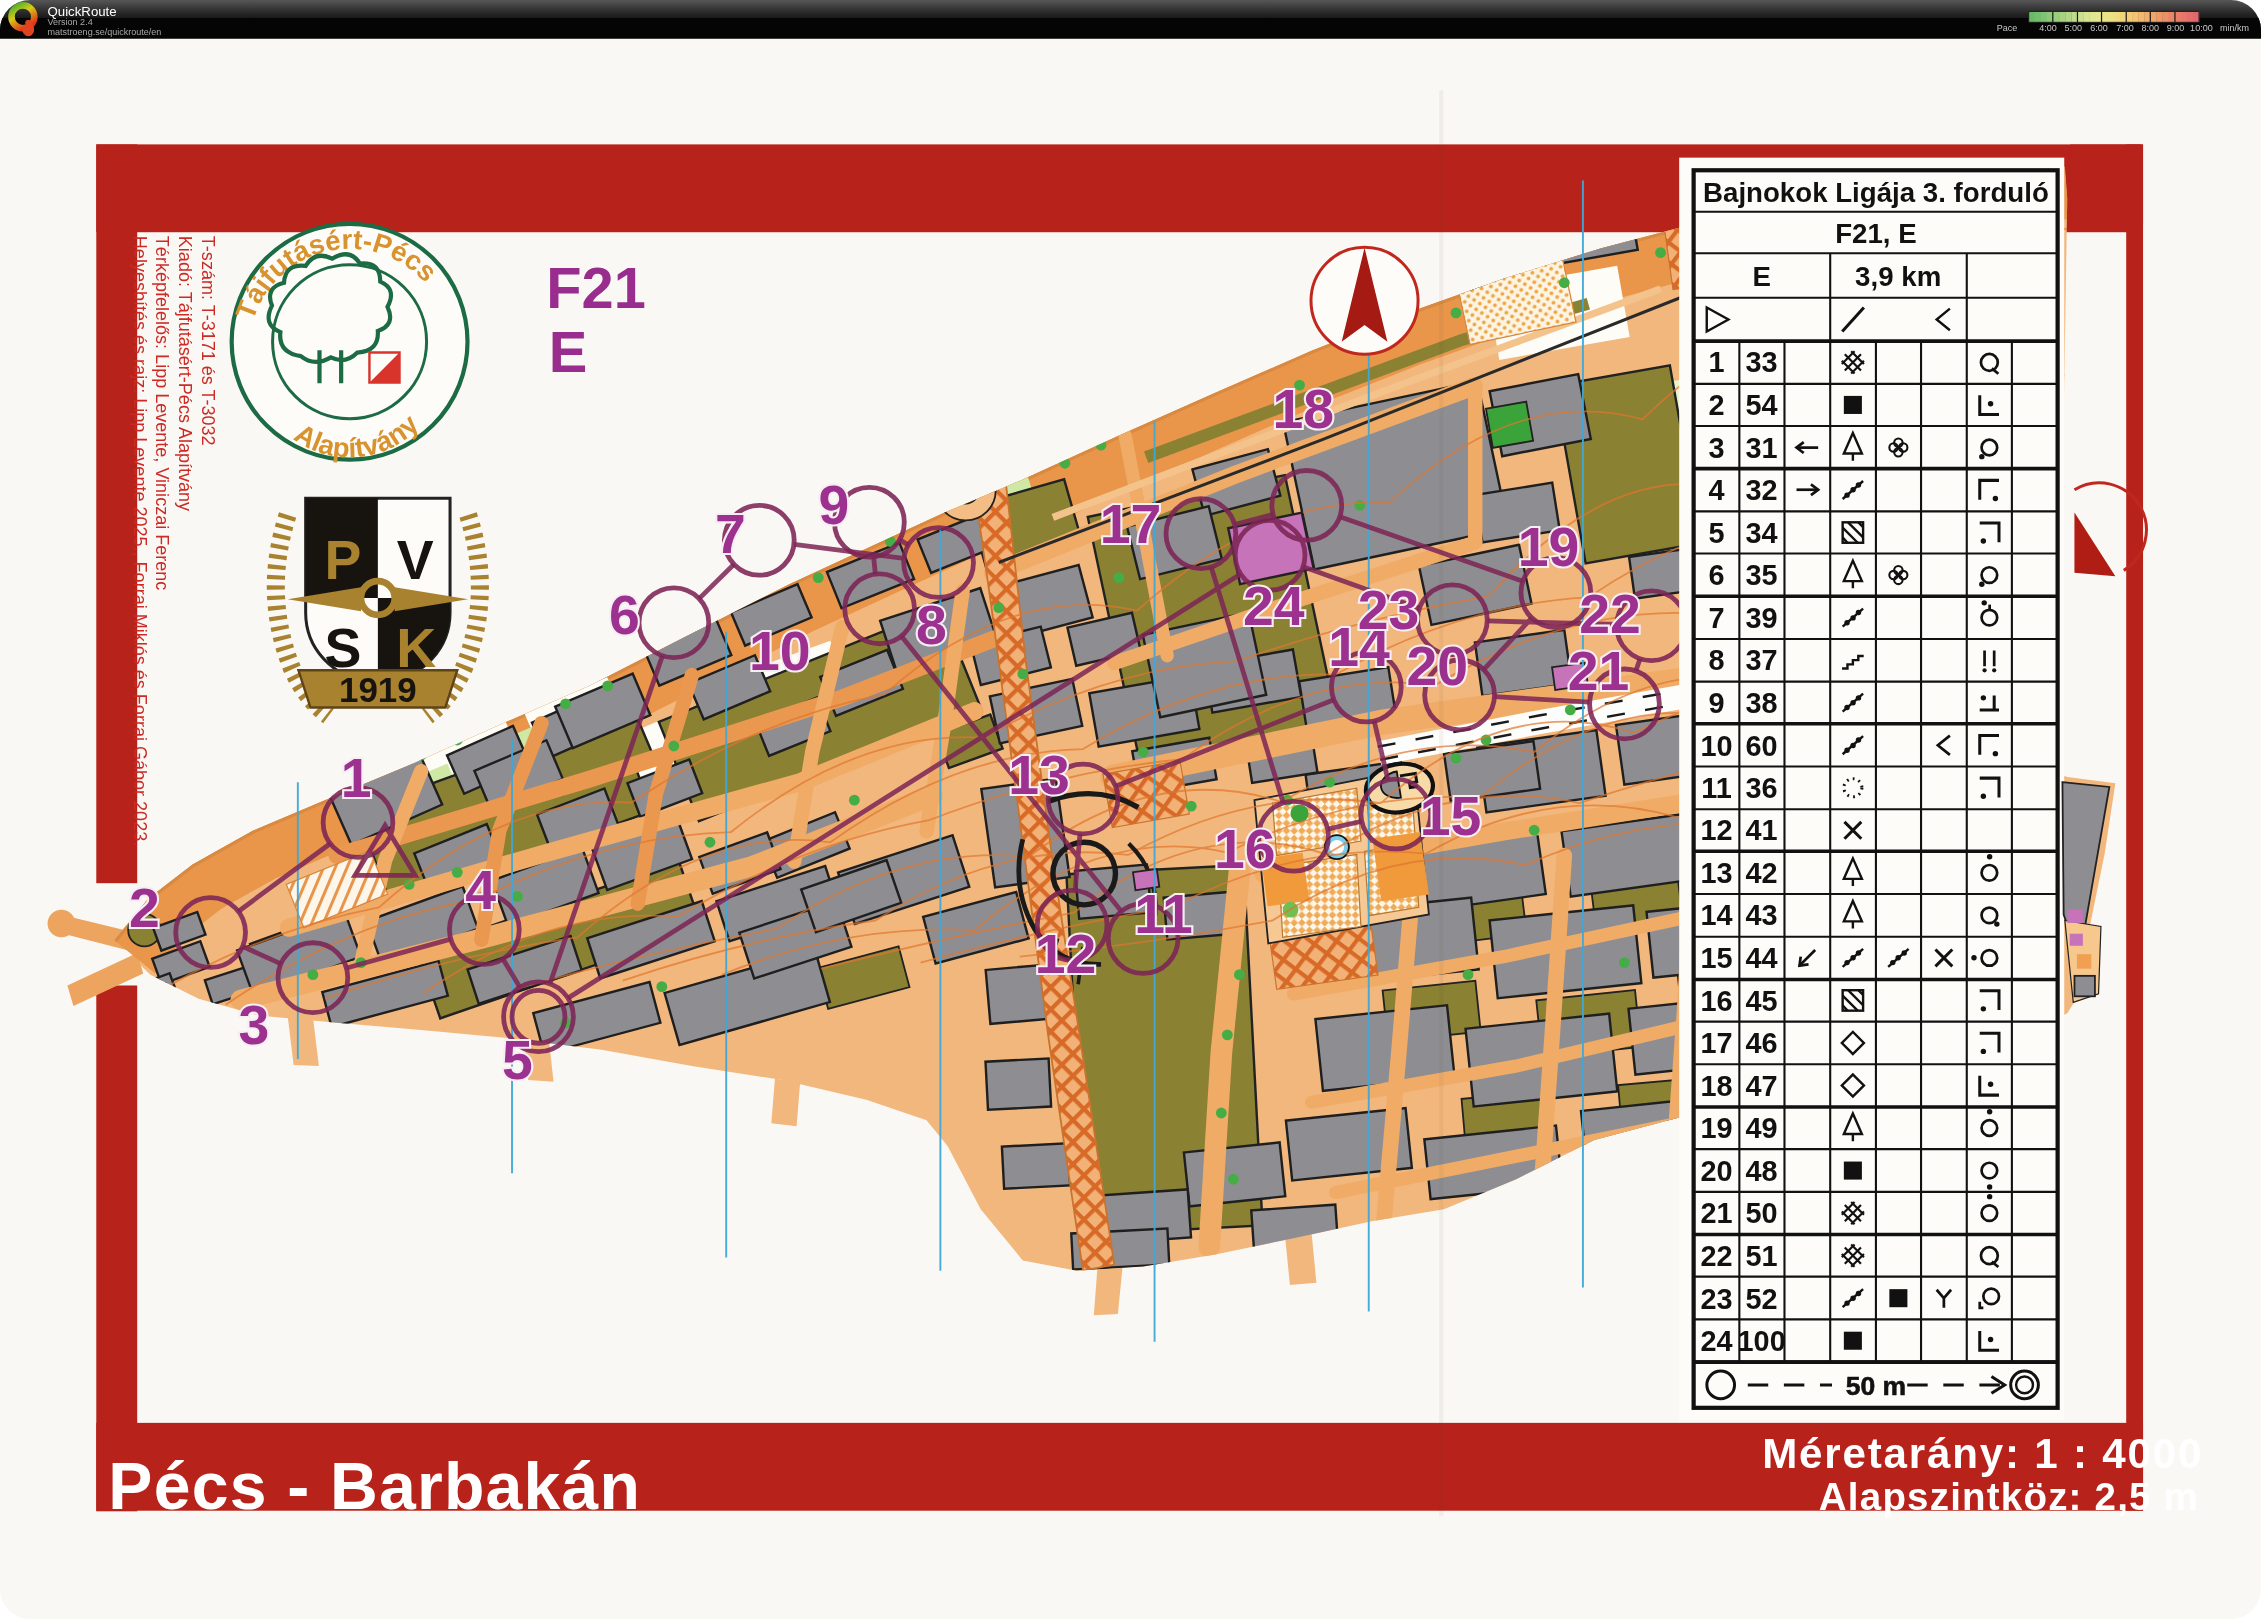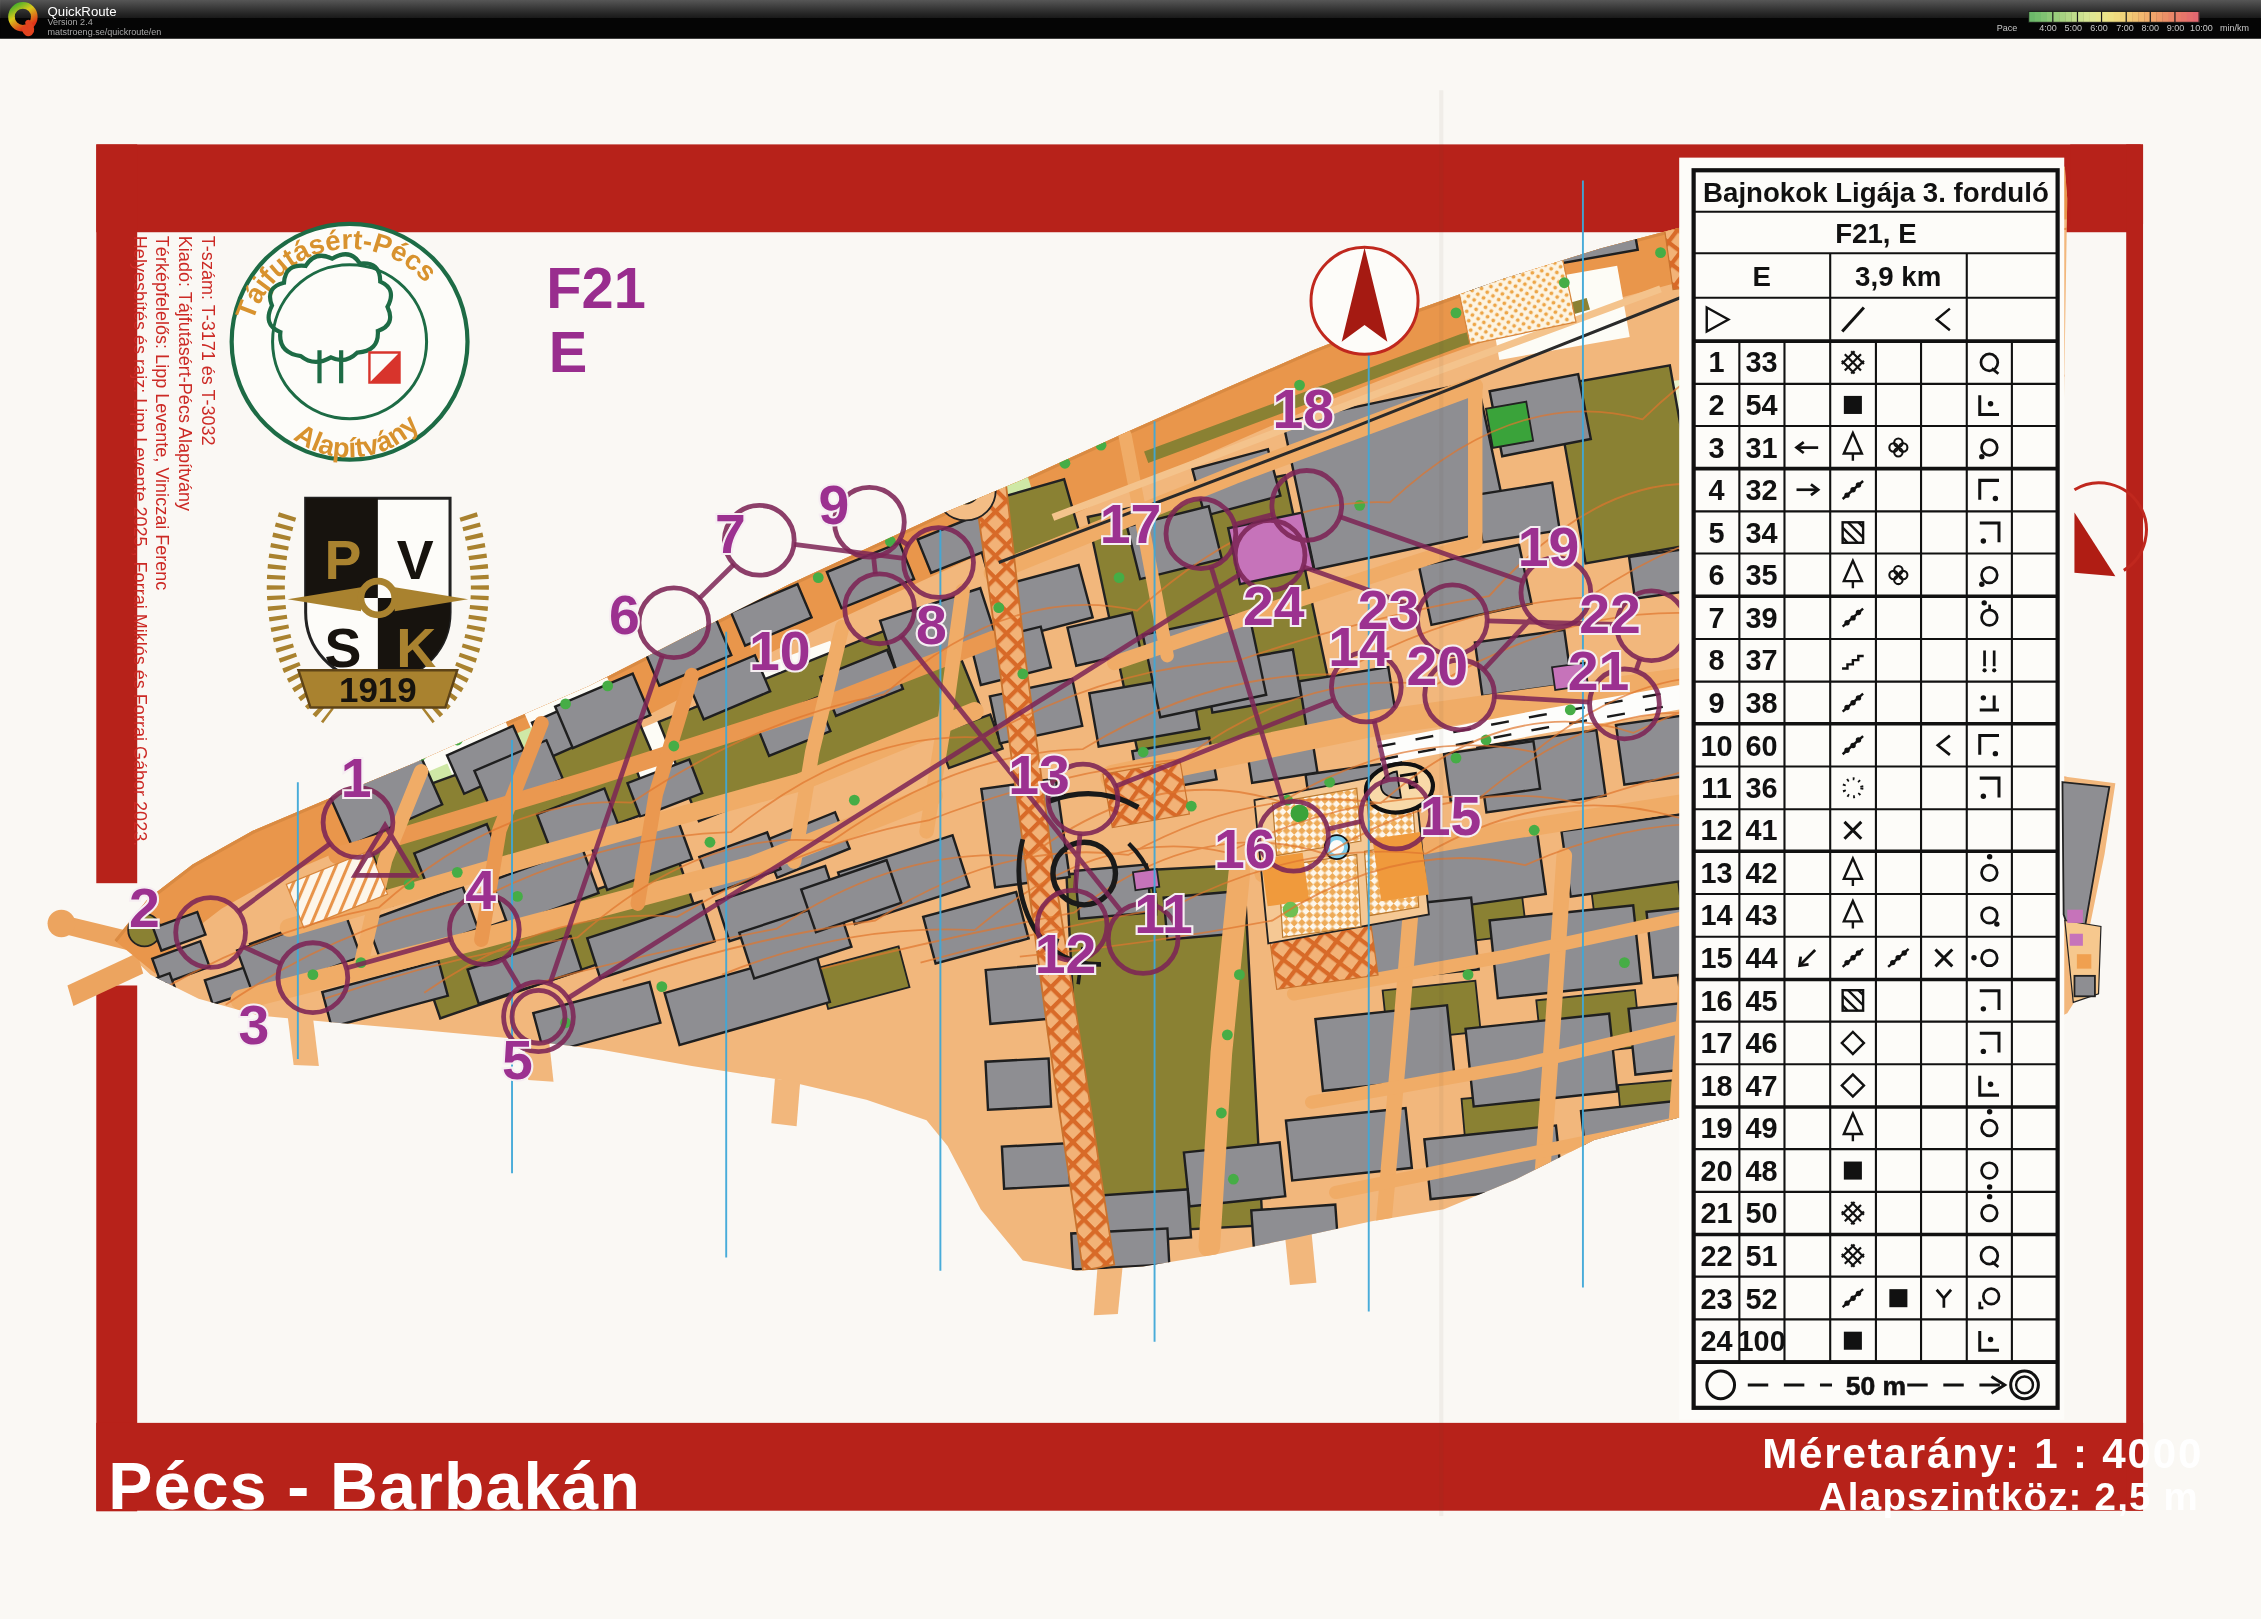--- a/index.html
+++ b/index.html
@@ -1,14 +1,14 @@
 <!DOCTYPE html>
 <html style="font-size:9.6px"><head><meta charset="utf-8"><style>
 html,body{margin:0;padding:0;background:#ffffff;}
-.page{position:relative;width:2261px;height:1619px;overflow:hidden;font-family:"Liberation Sans",sans-serif;}
+.page{position:relative;width:2261px;height:1619px;overflow:hidden;font-family:"Liberation Sans",sans-serif;border-radius:30px;}
 </style></head><body>
 <div class="page">
 <svg width="2261" height="1619" viewBox="0 0 3758 2691" font-family="Liberation Sans, sans-serif">
 <defs>
 <linearGradient id="barg" x1="0" y1="0" x2="0" y2="1">
           <stop offset="0" stop-color="#565656"></stop>
           <stop offset="0.35" stop-color="#262626"></stop>
           <stop offset="0.6" stop-color="#0a0a0a"></stop>
           <stop offset="1" stop-color="#000000"></stop>
         </linearGradient>

